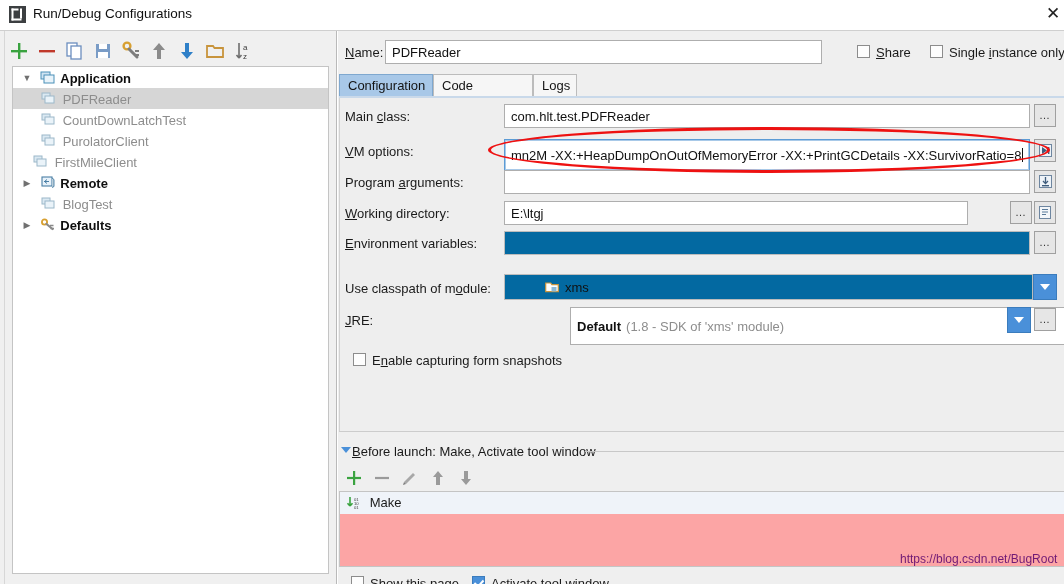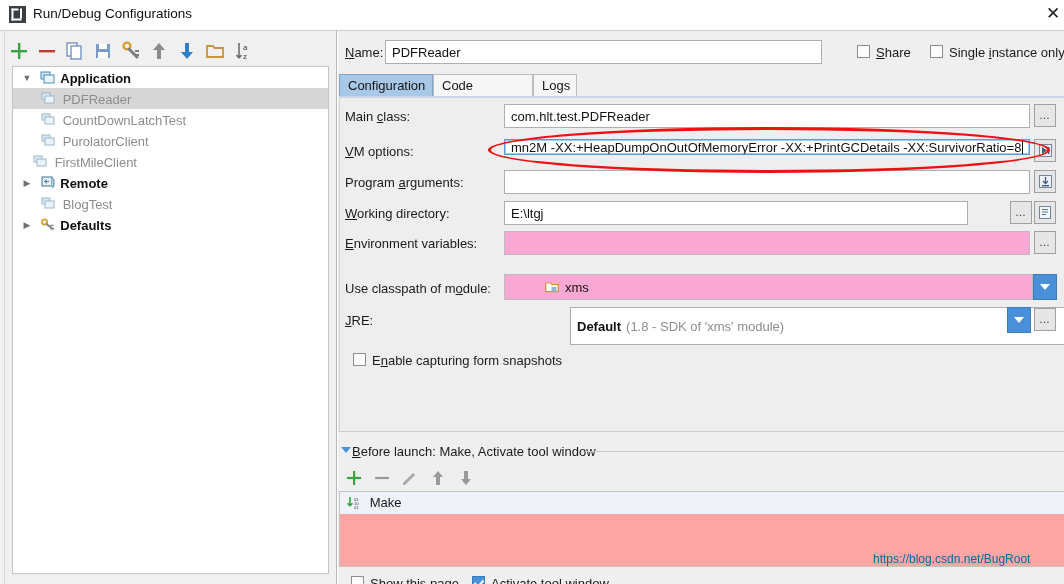--- a/index.html
+++ b/index.html
@@ -40,21 +40,21 @@
 
   
   .right{position:absolute;left:338px;top:31px;width:726px;height:553px;background:#efefef;}
 
   .lbl{position:absolute;font-size:13px;color:#1a1a1a;white-space:nowrap;}
   .lbl u{text-decoration:underline;}
 
   .field{position:absolute;background:#ffffff;border:1px solid #aeaeae;box-sizing:border-box;
     font-size:13px;color:#111;line-height:1;padding:0 6px;display:flex;align-items:center;
     white-space:nowrap;overflow:hidden;}
-  .field.readonly{background:#f9a8d4;border-color:#bcbcbc;padding-left:40px;}
+  .field.readonly{background:#0369a1;border-color:#bcbcbc;padding-left:40px;}
   .field.focused{border:1px solid #5b9bd5;box-shadow:inset 0 0 0 1px #a8c9e8;}
 
   .sqbtn{position:absolute;background:#e6e6e6;border:1px solid #a0a0a0;box-sizing:border-box;
     display:flex;align-items:center;justify-content:center;font-size:12px;color:#333;cursor:pointer;}
   .sqbtn .dots{letter-spacing:1px;font-size:11px;line-height:7px;}
 
   .dropbtn{position:absolute;background:#4a90d9;border:1px solid #3b7cbd;box-sizing:border-box;
     display:flex;align-items:center;justify-content:center;cursor:pointer;}
   .caret{width:0;height:0;border-left:5px solid transparent;border-right:5px solid transparent;
     border-top:6px solid #ffffff;}
@@ -85,21 +85,21 @@
 
   .bltoolbar{position:absolute;left:340px;top:466px;height:24px;}
   .blbtn{position:absolute;top:0;width:28px;height:24px;cursor:pointer;}
 
   .bllist{position:absolute;left:339px;top:491px;width:725px;height:76px;background:#fca5a5;
     border:1px solid #c4c4c4;border-right:none;box-sizing:border-box;}
   .blrow{height:22px;line-height:22px;background:#eff3f9;padding-left:6px;white-space:nowrap;font-size:13px;}
 
   .bottombar{position:absolute;left:338px;top:568px;width:726px;height:16px;background:#efefef;}
 
-  .watermark{position:absolute;left:873px;top:552px;font-size:12px;color:#0369a1;white-space:nowrap;
+  .watermark{position:absolute;left:900px;top:552px;font-size:12px;color:#701a75;white-space:nowrap;
     font-family:"Liberation Sans",sans-serif;}
 
   
   .annot{position:absolute;left:488px;top:127px;width:562px;height:46px;
     border:3px solid #ee1111;border-radius:50%;box-sizing:border-box;pointer-events:none;}
 
   .caret-bar{display:inline-block;width:1px;height:14px;background:#111;margin-left:1px;vertical-align:-2px;}
 </style>
 </head>
 <body>
@@ -298,21 +298,21 @@
     Main <u>c</u>lass:
   </div>
   <div class="field" style="left:504px;top:104px;width:526px;height:24px;">com.hlt.test.PDFReader</div>
   <div class="sqbtn" style="left:1034px;top:104px;width:22px;height:23px;">
       <span class="dots">…</span>
     </div>
 
   <div class="lbl" style="left:345px;top:144px;">
     <u>V</u>M options:
   </div>
-  <div class="field focused" style="left:504px;top:139px;width:526px;height:16px;">
+  <div class="field focused" style="left:504px;top:139px;width:526px;height:32px;">
       <span>mn2M -XX:+HeapDumpOnOutOfMemoryError -XX:+PrintGCDetails -XX:SurvivorRatio=8</span>
       <span class="caret-bar"></span>
     </div>
   <div class="sqbtn" style="left:1034px;top:139px;width:22px;height:23px;">
     <svg width="13" height="13" viewBox="0 0 13 13">
         <rect x="0.5" y="0.5" width="12" height="12" fill="#eef3f8" stroke="#6e86a0"></rect>
         <path d="M3 3 L8 6.5 L3 10 Z" fill="#3f5d7d"></path>
         <rect x="9" y="3" width="1.4" height="7" fill="#3f5d7d"></rect>
       </svg>
   </div>

